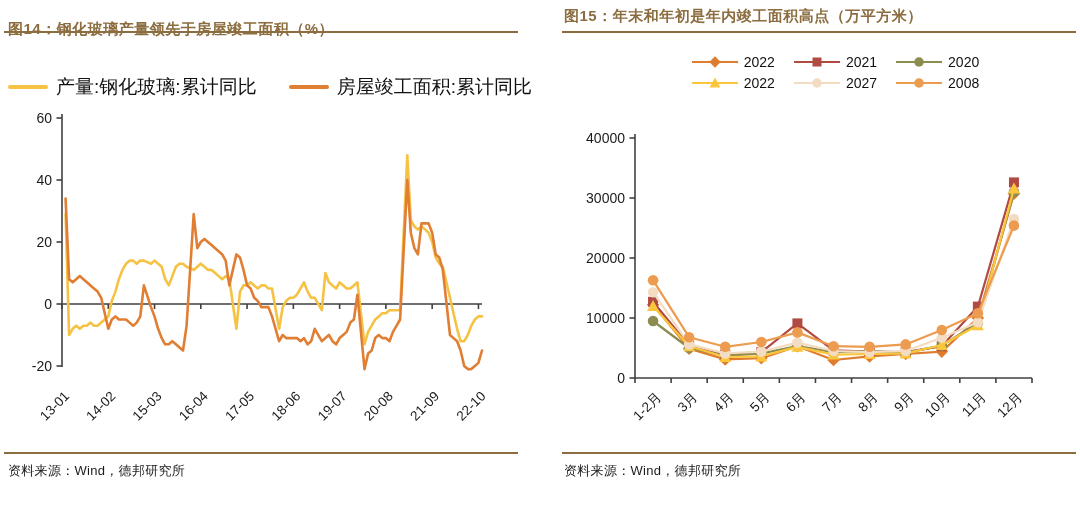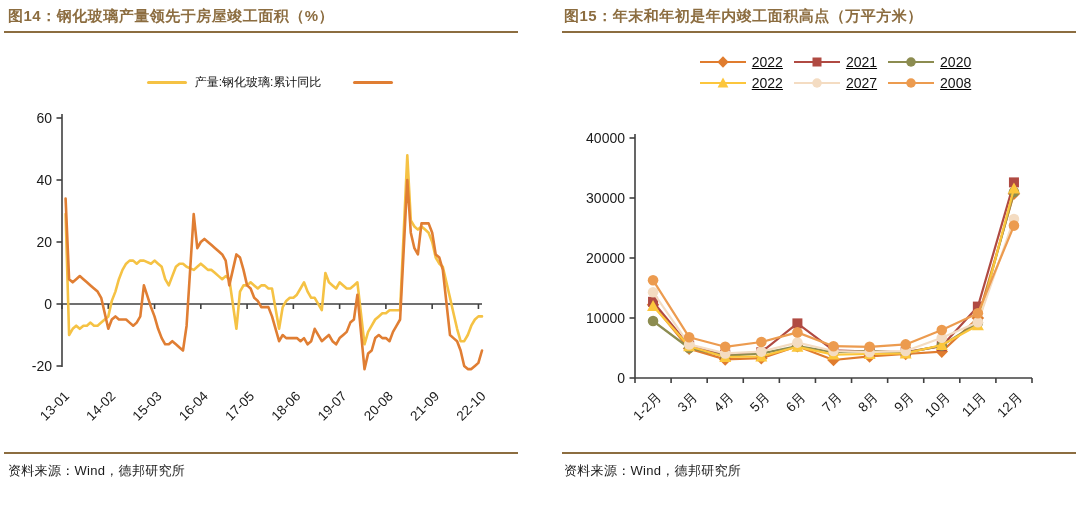--- a/index.html
+++ b/index.html
@@ -10,21 +10,21 @@
     -webkit-font-smoothing:antialiased;
   }
   .panel{position:absolute;top:0;height:511px;width:540px;}
   #panel-l{left:0;}
   #panel-r{left:540px;}
 
   .caption{
     position:absolute;top:7px;font-size:15px;font-weight:bold;
     color:#8C6D40;letter-spacing:.5px;white-space:nowrap;
   }
-  #panel-l .caption{left:8px;}
+  #panel-l .caption{left:8px;margin-top:13px;}
   #panel-r .caption{left:24px;text-align:right;}
 
   .caption-rule{position:absolute;top:31px;height:2px;background:#8C6D40;}
   #panel-l .caption-rule{left:4px;right:22px;}
   #panel-r .caption-rule{left:22px;right:4px;}
 
   .src-rule{position:absolute;top:452px;height:2px;background:#8C6D40;}
   #panel-l .src-rule{left:4px;right:22px;}
   #panel-r .src-rule{left:22px;right:4px;}
 
@@ -36,49 +36,50 @@
   #panel-r .source{left:24px;}
 
   .chart-host{position:absolute;top:100px;left:0;width:540px;height:345px;}
   .chart-host svg{display:block;}
 
   
   #legend1{
     position:absolute;top:74px;left:0;width:540px;
     display:flex;justify-content:center;align-items:center;gap:32px;
   }
-  #legend1 .lg-item{display:flex;align-items:center;gap:8px;font-size:12px;color:#111;}
+  #legend1 .lg-item{display:flex;align-items:center;gap:8px;font-size:19px;color:#111;}
   #legend1 .lg-swatch{width:40px;height:3.5px;border-radius:2px;}
 
   
   #legend2{
     position:absolute;top:54px;left:95px;width:400px;
     display:flex;flex-direction:column;align-items:center;gap:5px;
   }
-  #legend2 .lg-row{display:flex;align-items:center;gap:10px;text-decoration:underline;}
+  #legend2 .lg-row{display:flex;align-items:center;gap:18px;}
   #legend2 .lg-item{display:flex;align-items:center;gap:5px;font-size:14px;color:#111;}
 
   svg text{font-family:"Liberation Sans","DejaVu Sans",sans-serif;}
   .ytick-label{font-size:14px;fill:#1a1a1a;}
   .xtick-label{font-size:13.5px;fill:#1a1a1a;}
 </style>
 </head>
 <body>
 
 <div class="panel" id="panel-l">
   <div class="caption">图14：钢化玻璃产量领先于房屋竣工面积（%）</div>
   <div class="caption-rule"></div>
 
   <div id="legend1">
       <div class="lg-item">
         <span class="lg-swatch" style="background: rgb(245, 194, 68);"></span>
         <span>产量:钢化玻璃:累计同比</span>
       </div>
       <div class="lg-item">
         <span class="lg-swatch" style="background: rgb(224, 126, 51);"></span>
+        <span>房屋竣工面积:累计同比</span>
       </div>
     </div>
 
   <div class="chart-host" id="chart1">
       <svg width="540" height="345" viewBox="0 0 540 345">
         <line x1="62" y1="14" x2="62" y2="267" stroke="#404040" stroke-width="1.6"></line>
         <line x1="56.5" y1="266" x2="62" y2="266" stroke="#404040" stroke-width="1.6"></line>
         <text x="52" y="271" text-anchor="end" class="ytick-label">-20</text>
         <line x1="56.5" y1="204" x2="62" y2="204" stroke="#404040" stroke-width="1.6"></line>
         <text x="52" y="209" text-anchor="end" class="ytick-label">0</text>

